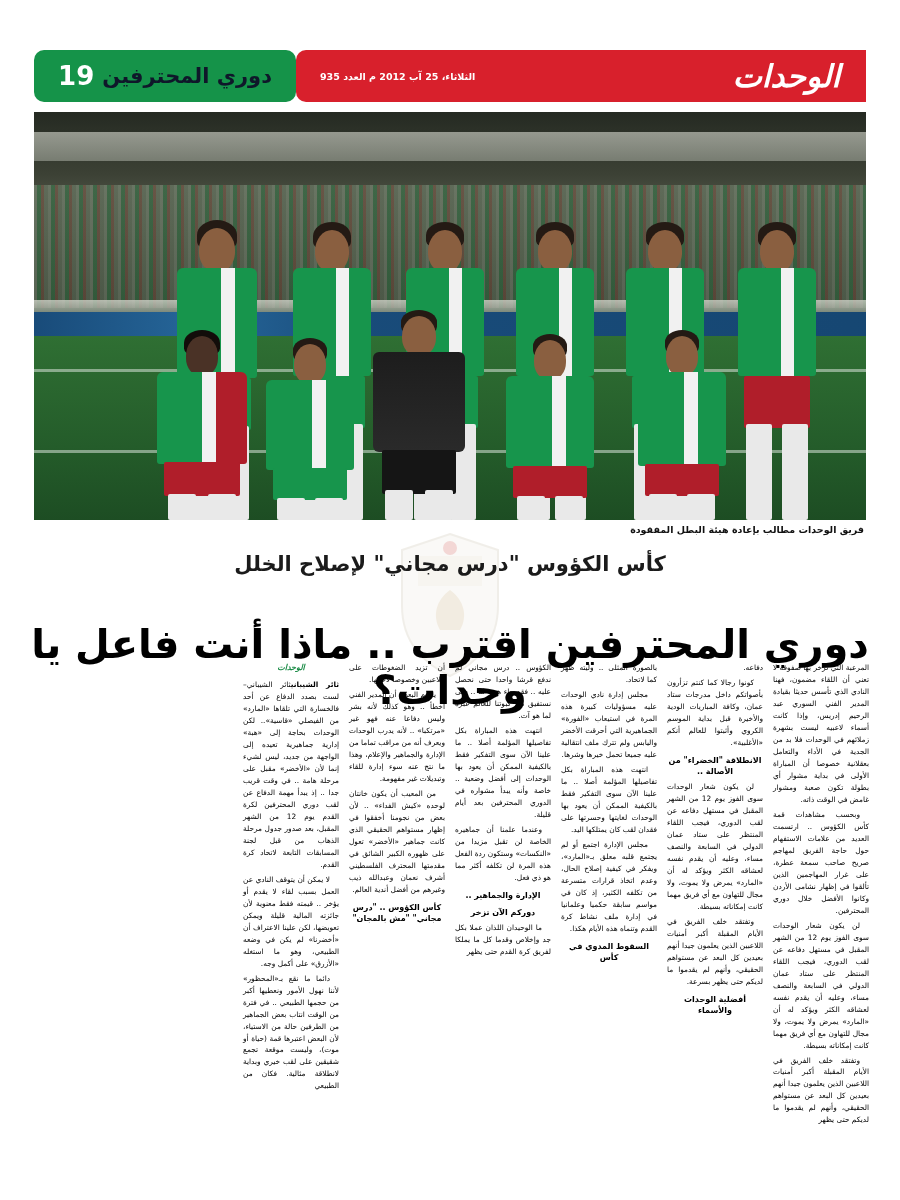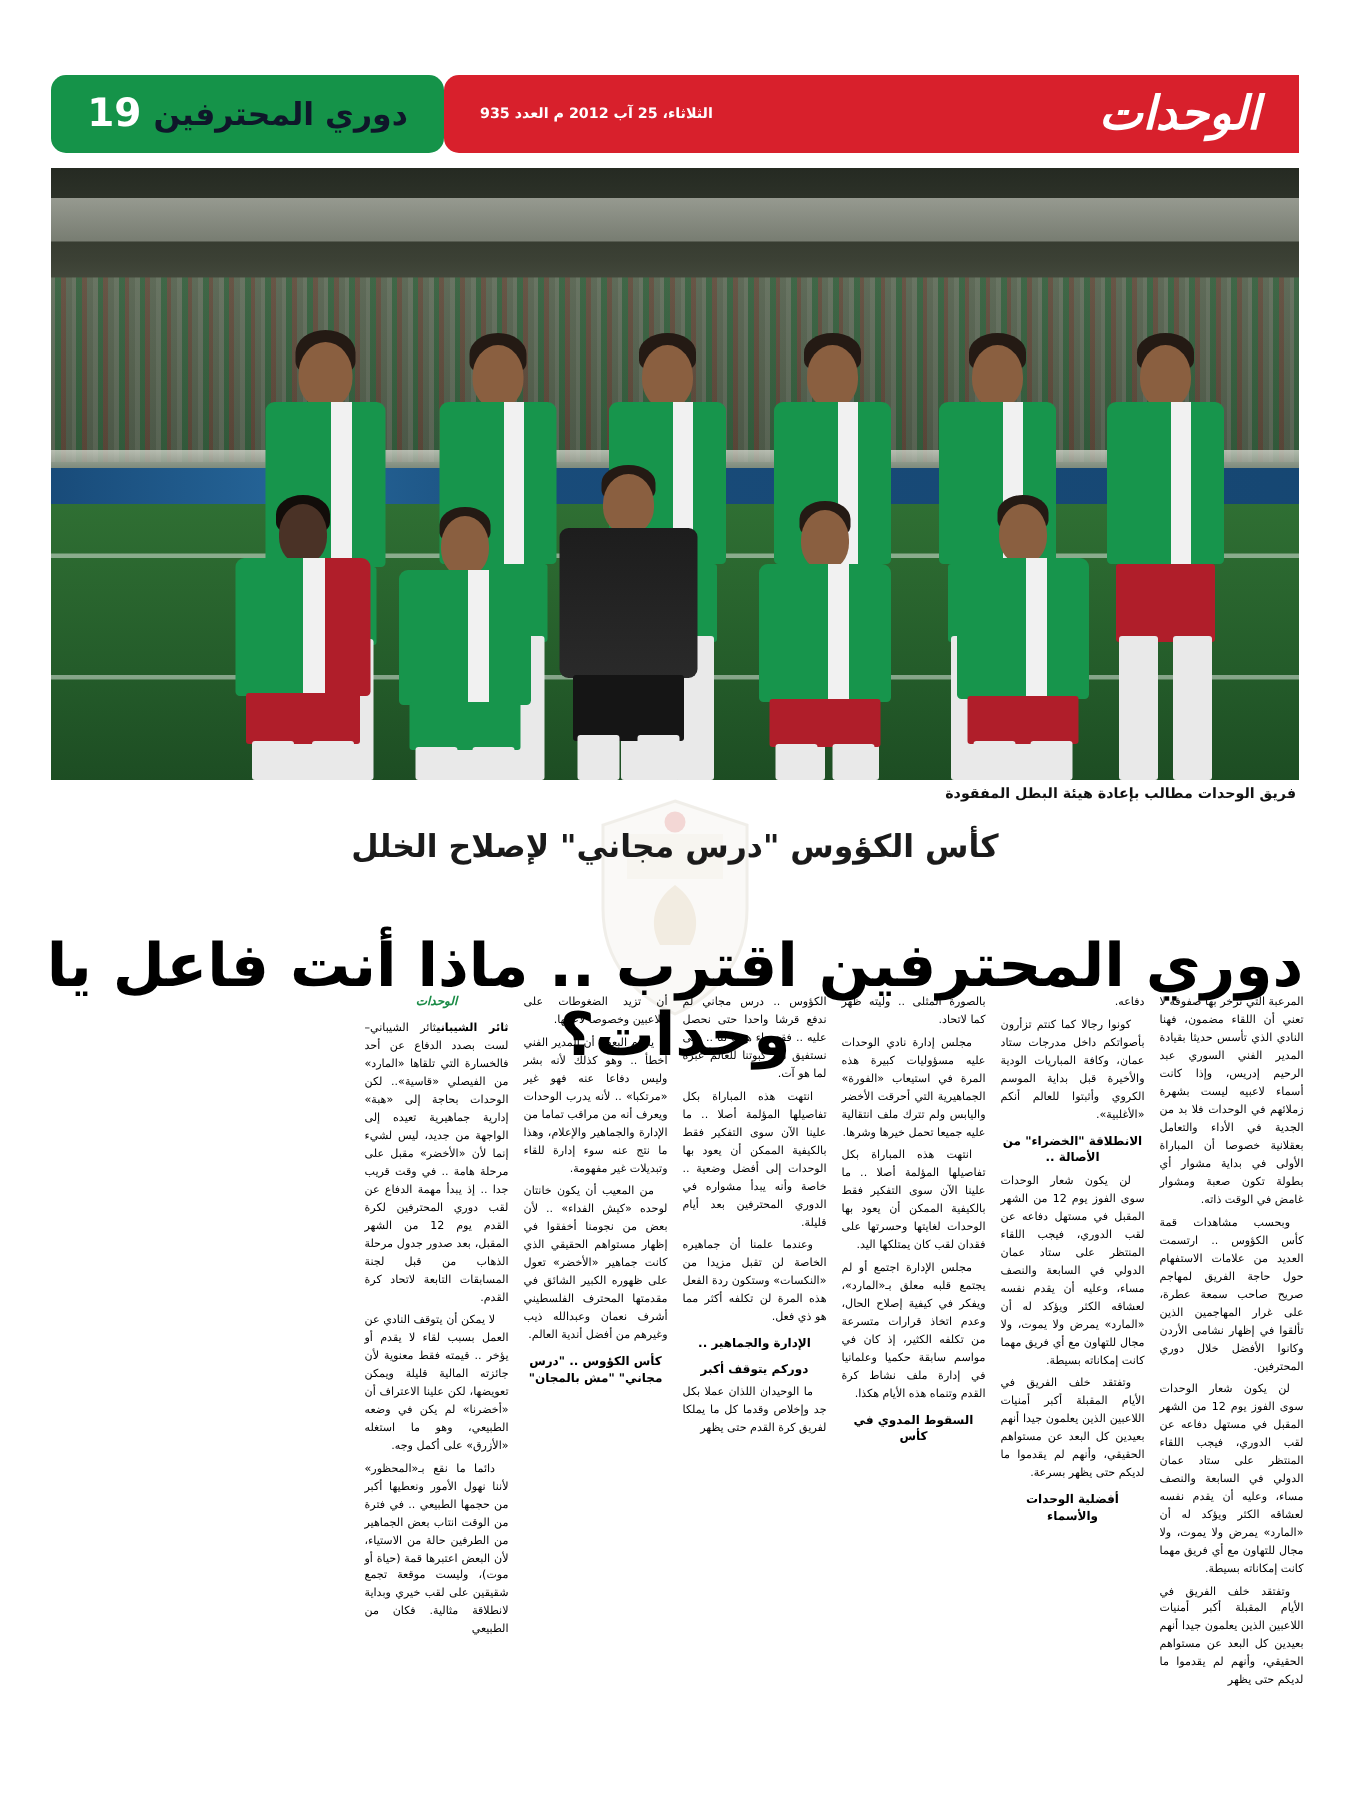--- a/index.html
+++ b/index.html
@@ -304,21 +304,21 @@
       <p>انتهت هذه المباراة بكل تفاصيلها المؤلمة أصلا .. ما علينا الآن سوى التفكير فقط بالكيفية الممكن أن يعود بها الوحدات لغايتها وحسرتها على فقدان لقب كان يمتلكها اليد.</p>
       <p>مجلس الإدارة اجتمع أو لم يجتمع قلبه معلق بـ«المارد»، ويفكر في كيفية إصلاح الحال، وعدم اتخاذ قرارات متسرعة من تكلفه الكثير، إذ كان في مواسم سابقة حكميا وعلمانيا في إدارة ملف نشاط كرة القدم وتنماه هذه الأيام هكذا.</p>
       <div class="subhead">السقوط المدوي في كأس</div>
     </div>
 
     <div class="col">
       <p class="noind">الكؤوس .. درس مجاني لم ندفع قرشا واحدا حتى نحصل عليه .. فقد جاء هدية لنا .. حتى نستفيق من كبوتنا للعالم عبرة لما هو آت.</p>
       <p>انتهت هذه المباراة بكل تفاصيلها المؤلمة أصلا .. ما علينا الآن سوى التفكير فقط بالكيفية الممكن أن يعود بها الوحدات إلى أفضل وضعية .. خاصة وأنه يبدأ مشواره في الدوري المحترفين بعد أيام قليلة.</p>
       <p>وعندما علمنا أن جماهيره الخاصة لن تقبل مزيدا من «النكسات» وستكون ردة الفعل هذه المرة لن تكلفه أكثر مما هو ذي فعل.</p>
       <div class="subhead">الإدارة والجماهير ..</div>
-      <div class="subhead">دوركم يتوقف أكبر</div>
+      <div class="subhead">دوركم الآن تزخر</div>
       <p>ما الوحيدان اللذان عملا بكل جد وإخلاص وقدما كل ما يملكا لفريق كرة القدم حتى يظهر</p>
     </div>
 
     <div class="col">
       <p class="noind">أن تزيد الضغوطات على اللاعبين وخصوصا لاعبيها.</p>
       <p>يجزم البعض أن المدير الفني أخطأ .. وهو كذلك لأنه بشر وليس دفاعا عنه فهو غير «مرتكبا» .. لأنه يدرب الوحدات ويعرف أنه من مراقب تماما من الإدارة والجماهير والإعلام، وهذا ما نتج عنه سوء إدارة للقاء وتبديلات غير مفهومة.</p>
       <p>من المعيب أن يكون خانتان لوحده «كيش الفداء» .. لأن بعض من نجومنا أخفقوا في إظهار مستواهم الحقيقي الذي كانت جماهير «الأخضر» تعول على ظهوره الكبير الشائق في مقدمتها المحترف الفلسطيني أشرف نعمان وعبدالله ذيب وغيرهم من أفضل أندية العالم.</p>
       <div class="subhead">كأس الكؤوس .. "درس مجاني" "مش بالمجان"</div>
     </div>
 

